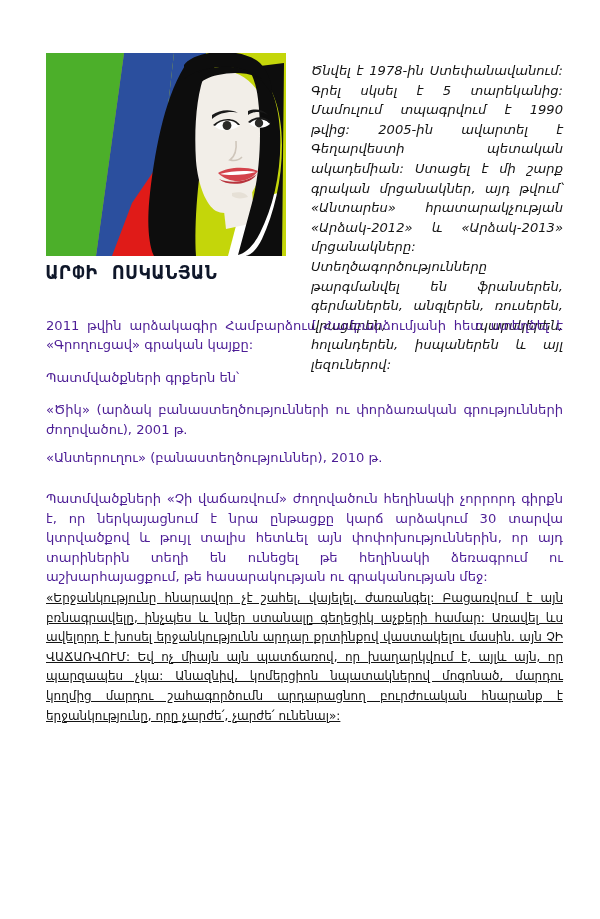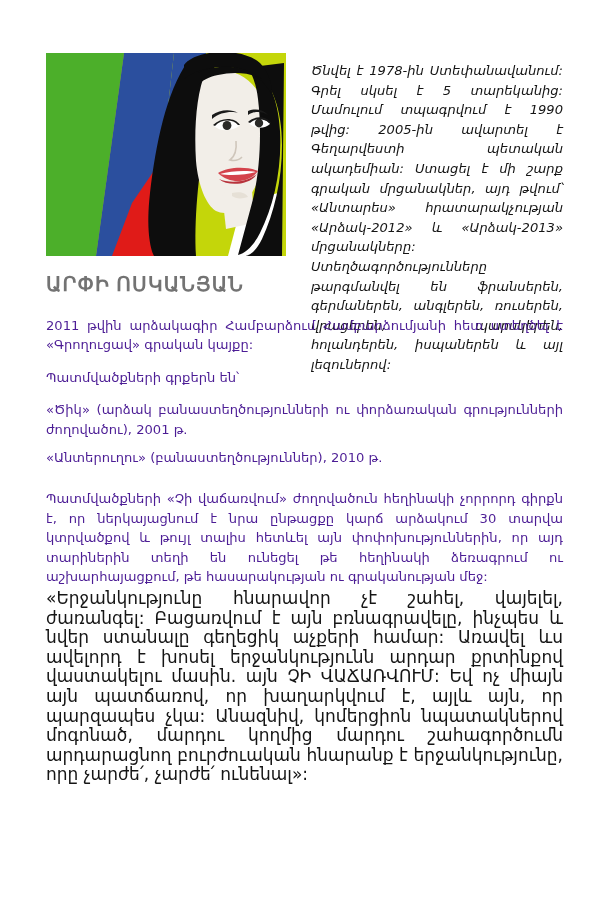--- a/index.html
+++ b/index.html
@@ -40,26 +40,26 @@
   }
   .portrait-svg {
     display: block;
     width: 240px;
     height: 203px;
   }
 
   .author-name {
     position: absolute;
     left: 46px;
-    top: 272px;
-    font-family: Liberation Serif, serif;
+    top: 260px;
+    font-family: Liberation Mono, monospace;
     font-weight: 700;
     font-size: 20px;
     letter-spacing: 1.2px;
-    color: #737373;
+    color: #0f172a;
     white-space: nowrap;
   }
 
   .bio-block {
     position: absolute;
     left: 311px;
     top: 61px;
     width: 252px;
     font-size: 13.1px;
     line-height: 19.6px;
@@ -88,24 +88,25 @@
   .gap-md { height: 13px; }
   .gap-sm { height: 9px; }
 
   .books-list .para { margin: 0; }
 
   .quote-block {
     position: absolute;
     left: 46px;
     top: 589px;
     width: 517px;
-    font-size: 17px;
+    font-size: 12px;
     line-height: 19.6px;
     text-align: justify;
     color: #151515;
+    text-decoration: underline;
   }
 
   
   .footer {
     position: absolute;
     left: 0;
     bottom: 0;
     width: 600px;
     height: 120px;
   }

